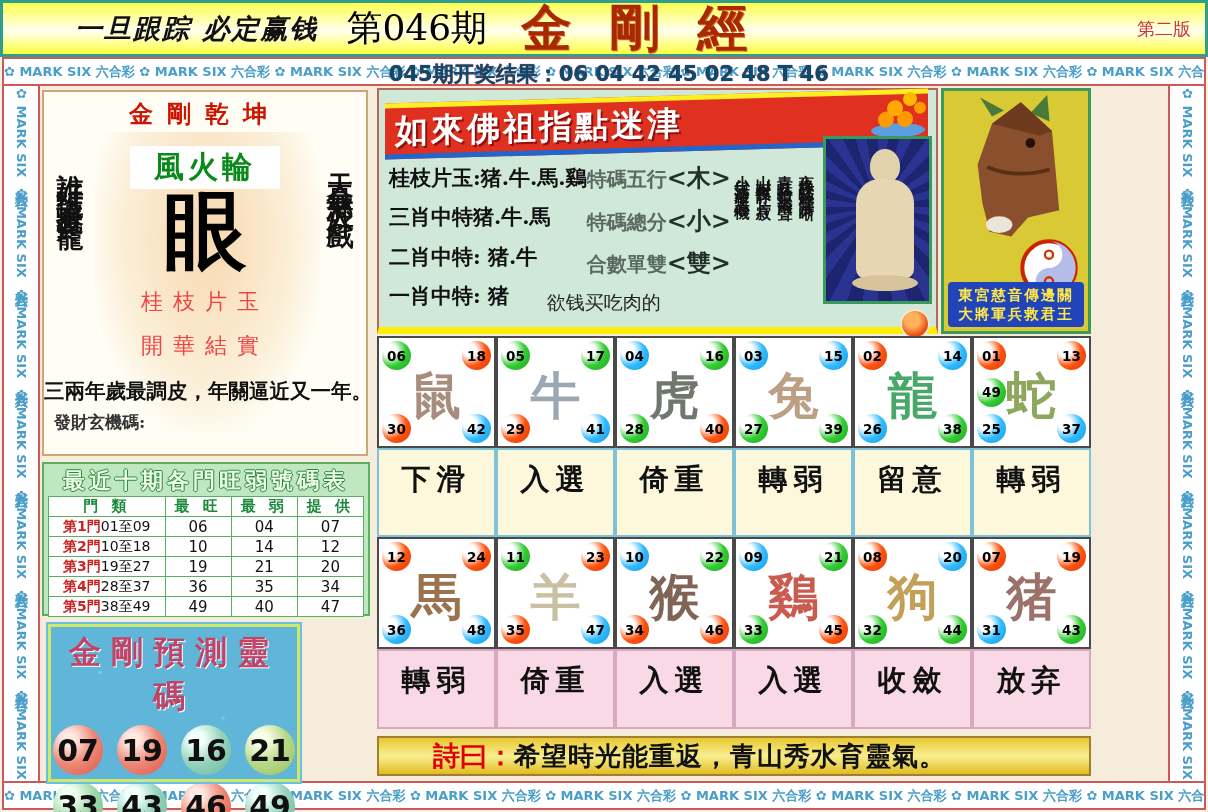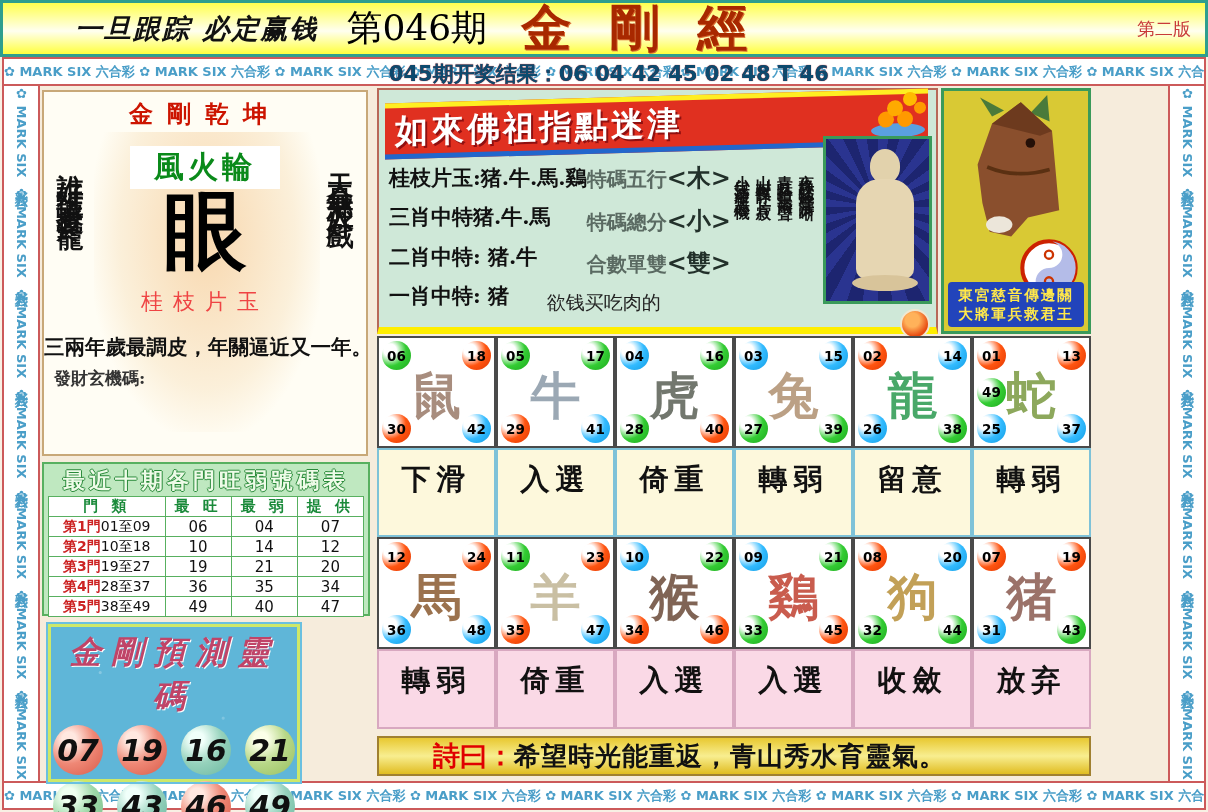--- a/index.html
+++ b/index.html
@@ -61,21 +61,21 @@
   .ht-gate{color:#cc2222;font-weight:bold;font-size:14px;}
   .ht-range{color:#111;font-size:14px;}
   .ht-grid td{color:#111;font-size:15px;}
 
   
   .predict{position:absolute;left:8px;top:538px;width:252px;height:158px;box-sizing:border-box;
     background:
       radial-gradient(circle at 20% 30%,rgba(255,255,255,.25) 1px,transparent 2px),
       radial-gradient(circle at 70% 60%,rgba(255,255,255,.2) 1px,transparent 2px),
       #5fb6d8;
-    border:3px solid #cde86a;outline:2px solid #6ac0e0;font-style:italic;}
+    border:3px solid #cde86a;outline:2px solid #6ac0e0;}
   .pr-title{text-align:center;font-family:"DejaVu Serif","Liberation Serif",serif;font-size:32px;font-weight:bold;
     color:#c04468;letter-spacing:10px;margin-top:4px;text-shadow:1px 1px 0 #fff;}
   .pr-row{display:flex;justify-content:center;gap:14px;margin-top:6px;}
   .pball{width:50px;height:50px;border-radius:50%;display:flex;align-items:center;justify-content:center;
     font-size:30px;font-weight:bold;color:#101010;}
   .pred-red{background:radial-gradient(circle at 32% 28%,#ffe8e0 0 14%,#ef8876 50%,#d85a48);}
   .pred-green{background:radial-gradient(circle at 32% 28%,#f0fff0 0 14%,#9ed8a8 50%,#78bc88);}
   .pred-teal{background:radial-gradient(circle at 32% 28%,#f0fffa 0 14%,#96d2bc 50%,#6cb8a0);}
   .pred-lime{background:radial-gradient(circle at 32% 28%,#fbffe8 0 14%,#b8d888 50%,#98c060);}
 
@@ -164,20 +164,21 @@
     <div class="content">
 
       <div class="qiankun">
         <div class="qk-title">金剛乾坤</div>
         <div class="qk-side qk-left">誰好誰壞看疼寵</div>
         <div class="qk-side qk-right">天真無邪人好戲</div>
         <div class="qk-center">
           <span class="qk-wheel">風火輪</span>
           <div class="qk-big">眼</div>
           <div class="qk-l1">桂枝片玉</div>
+          <div class="qk-l2">開華結實</div>
         </div>
         <div class="qk-l3">三兩年歲最調皮，年關逼近又一年。</div>
         <div class="qk-hintlabel">發財玄機碼:</div>
 
       </div>
 
       <div class="htable">
         <div class="ht-title">最近十期各門旺弱號碼表</div>
         <table class="ht-grid">
           <tbody>

